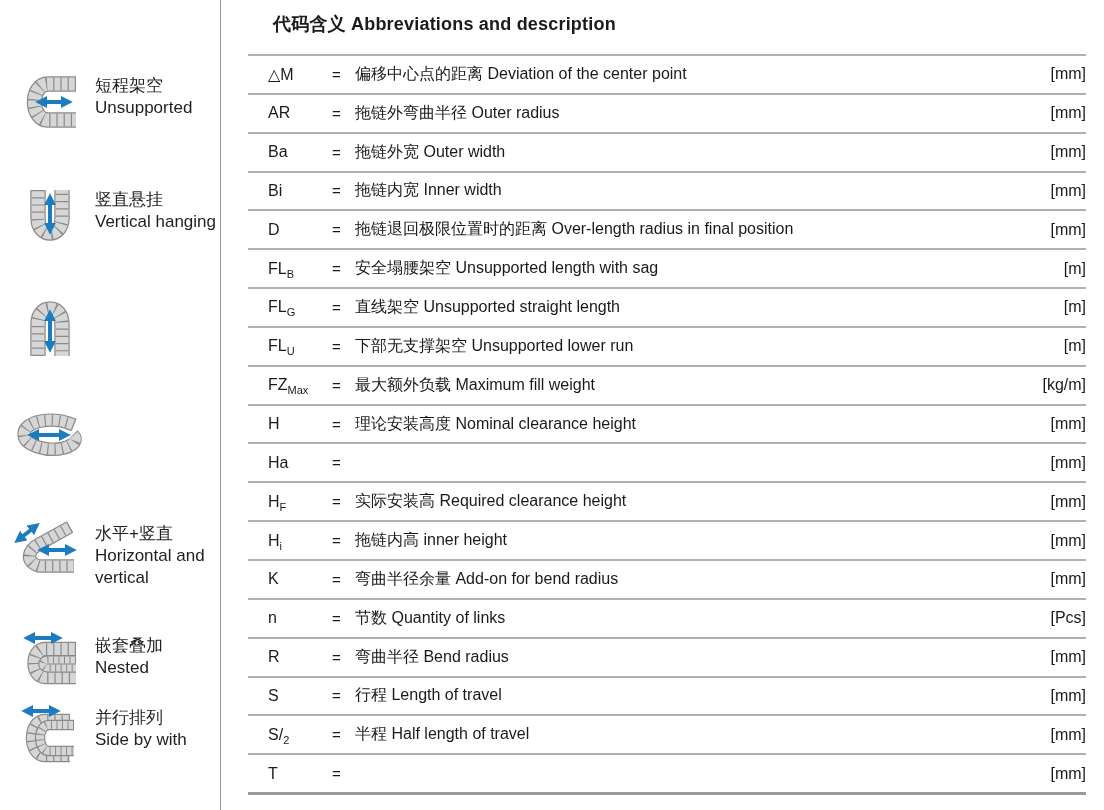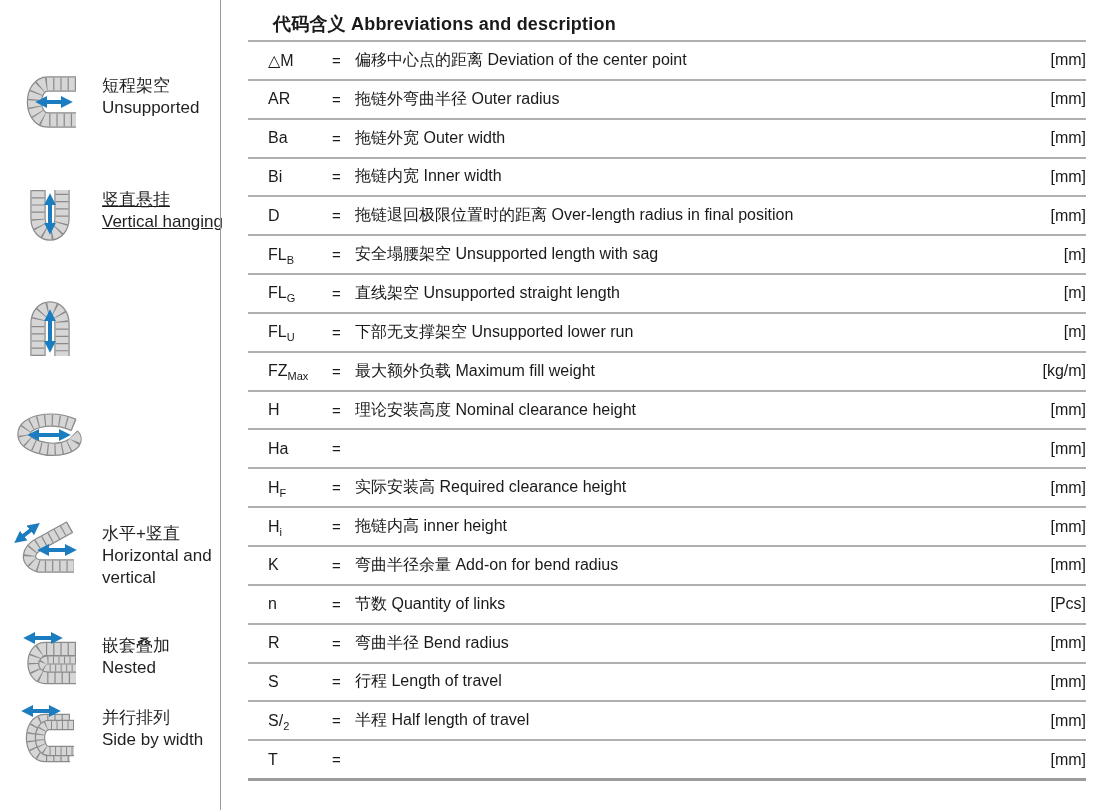--- a/index.html
+++ b/index.html
@@ -4,26 +4,26 @@
 <style>
   html,body{margin:0;padding:0;}
   body{
     width:1104px;height:810px;position:relative;overflow:hidden;
     background:#ffffff;color:#1a1a1a;
     font-family:"Liberation Sans","DejaVu Sans",sans-serif;
   }
   
   .divider{position:absolute;left:220px;top:0;width:1px;height:810px;background:#9a9a9a;}
   .sidebar{position:absolute;left:0;top:0;width:220px;height:810px;}
-  .side-item{position:absolute;left:12px;display:flex;gap:7px;}
+  .side-item{position:absolute;left:12px;display:flex;}
   .side-icon{width:76px;height:62px;flex:none;}
   .side-labels{margin-left:7px;padding-top:3px;width:132px;font-size:17px;line-height:22px;color:#1f1f1f;}
   
   .main{position:absolute;left:248px;top:0;width:838px;}
-  .thead{height:42px;padding:12px 0 0 25px;border-bottom:2px solid #b0b0b0;box-sizing:border-box;}
+  .thead{height:56px;padding:12px 0 0 25px;border-bottom:2px solid #b0b0b0;box-sizing:border-box;}
   .thead .title{font-size:18px;font-weight:bold;letter-spacing:.2px;}
   .trow{height:36.85px;border-bottom:2px solid #b0b0b0;display:flex;align-items:center;
         padding-left:20px;font-size:16px;}
   .trow.last{border-bottom:3px solid #9b9b9b;}
   .code{width:64px;flex:none;white-space:nowrap;}
   .eq{width:23px;flex:none;font-size:15px;}
   .desc{flex:1;white-space:nowrap;overflow:hidden;}
   .unit{margin-left:auto;white-space:nowrap;text-align:right;}
   .sb{font-size:11px;vertical-align:-3.5px;line-height:0;}
 </style>
@@ -41,21 +41,21 @@
     <path d="M64,12 H36 C18,12 18,48 36,48 H64" fill="none" stroke="#8a8a8a" stroke-width="15.4"></path>
           <path d="M64,12 H36 C18,12 18,48 36,48 H64" fill="none" stroke="#d6d6d6" stroke-width="13"></path>
           <path d="M64,12 H36 C18,12 18,48 36,48 H64" fill="none" stroke="#8a8a8a" stroke-width="13" stroke-dasharray="1.2 6"></path>
           <line x1="28" y1="30" x2="56" y2="30" stroke="#1b7dc0" stroke-width="4" marker-start="url(#ah0)" marker-end="url(#ah0)"></line>
         </svg></div>
       <div class="side-labels">
         <div>短程架空</div>
         <div>Unsupported</div>
       </div>
     </div>
-    <div class="side-item" style="top: 186px; text-decoration: underline;">
+    <div class="side-item" style="top: 186px;">
       <div class="side-icon"><svg viewBox="0 0 76 62" width="76" height="62">
     <defs>
             <marker id="ah1" viewBox="0 0 10 10" refX="6" refY="5" markerWidth="3" markerHeight="3" orient="auto-start-reverse">
       <path d="M0,0 L10,5 L0,10 z" fill="#1b7dc0"></path>
             </marker>
           </defs>
     <path d="M26,4 V32 C26,52 50,52 50,32 V4" fill="none" stroke="#8a8a8a" stroke-width="15.4"></path>
           <path d="M26,4 V32 C26,52 50,52 50,32 V4" fill="none" stroke="#d6d6d6" stroke-width="13"></path>
           <path d="M26,4 V32 C26,52 50,52 50,32 V4" fill="none" stroke="#8a8a8a" stroke-width="13" stroke-dasharray="1.2 6"></path>
           <line x1="38" y1="12" x2="38" y2="44" stroke="#1b7dc0" stroke-width="4" marker-start="url(#ah1)" marker-end="url(#ah1)"></line>
@@ -139,21 +139,21 @@
     <path d="M58,17 H33 C17,17 17,51 33,51 H58" fill="none" stroke="#8a8a8a" stroke-width="14.4"></path>
           <path d="M58,17 H33 C17,17 17,51 33,51 H58" fill="none" stroke="#d6d6d6" stroke-width="12"></path>
           <path d="M58,17 H33 C17,17 17,51 33,51 H58" fill="none" stroke="#8a8a8a" stroke-width="12" stroke-dasharray="1.2 6"></path>
           <path d="M62,21 H37 C25,21 25,47 37,47 H62" fill="none" stroke="#8a8a8a" stroke-width="10.4"></path>
           <path d="M62,21 H37 C25,21 25,47 37,47 H62" fill="none" stroke="#d6d6d6" stroke-width="8"></path>
           <path d="M62,21 H37 C25,21 25,47 37,47 H62" fill="none" stroke="#8a8a8a" stroke-width="8" stroke-dasharray="1 4.5"></path>
           <line x1="14" y1="7" x2="44" y2="7" stroke="#1b7dc0" stroke-width="4" marker-start="url(#ah6)" marker-end="url(#ah6)"></line>
         </svg></div>
       <div class="side-labels">
         <div>并行排列</div>
-        <div>Side by width</div>
+        <div>Side by with</div>
       </div>
     </div>
   </div>
 <div class="divider"></div>
 
 <div class="main">
   <div class="thead">
     <span class="title">代码含义 Abbreviations and description</span>
   </div>
   <div id="rows">

